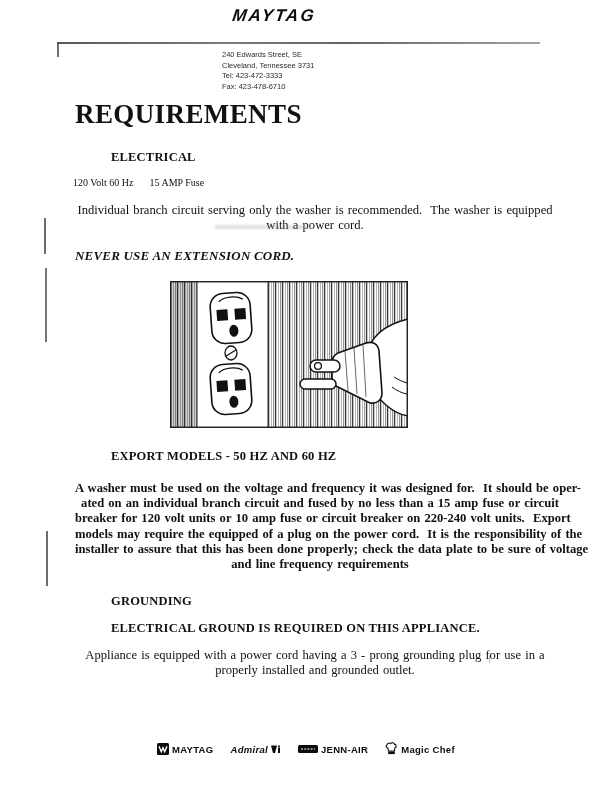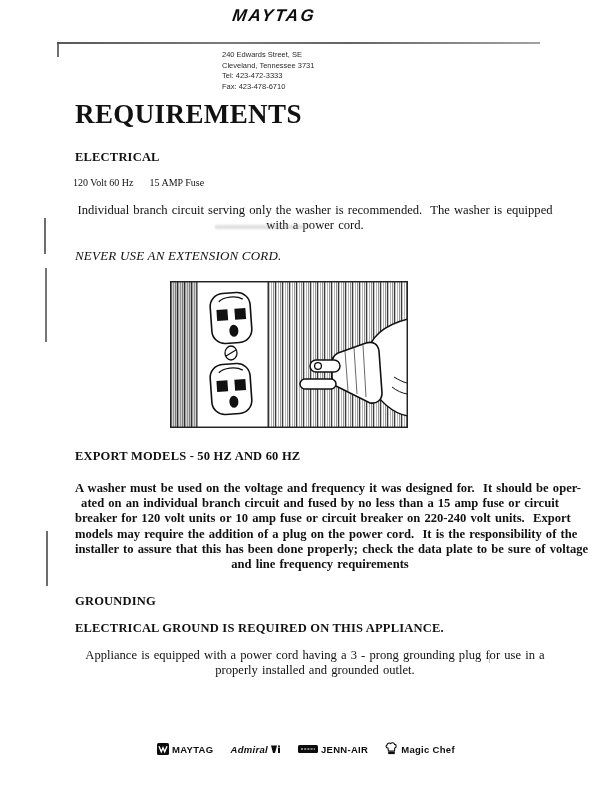--- a/index.html
+++ b/index.html
@@ -19,28 +19,28 @@
   #top-rule{left:57px;top:42px;width:483px;height:2px;
     background:linear-gradient(to right,#2f2f2f,#5a5a5a 35%,#3d3d3d 60%,#6e6e6e 85%,#8a8a8a);
     opacity:.8;}
   #top-rule-tick{left:57px;top:42px;width:2px;height:15px;background:#4d4d4d;opacity:.8;}
   #address{
     left:222px;top:50px;
     font-family:"Liberation Sans", sans-serif;font-size:7.5px;line-height:10.5px;color:#2b2b2b;
   }
   
   #page-title{left:75px;top:99px;font-size:27px;font-weight:700;letter-spacing:.4px;}
-  .h2{font-size:12.5px;font-weight:700;letter-spacing:.2px;}
+  .h2{font-size:12.5px;font-weight:700;letter-spacing:.2px;margin-left:36px;}
   #h-electrical{left:75px;top:150px;}
   #spec-line{left:73px;top:177px;font-size:10px;}
   #spec-line .gap{display:inline-block;width:16px;}
   .para{font-size:12.6px;line-height:15.2px;word-spacing:1px;text-align:center;}
   .line{white-space:pre;}
   #para-circuit{left:75px;top:203px;width:480px;}
-  #warning{left:75px;top:248px;font-size:13px;font-weight:400;font-style:italic;letter-spacing:.2px;}
+  #warning{left:75px;top:248px;font-size:13px;font-weight:700;font-style:italic;letter-spacing:.2px;}
   #h-export{left:75px;top:449px;}
   #para-export{left:75px;top:481px;width:490px;font-weight:bold;}
   #h-grounding{left:75px;top:594px;}
   #h-ground-req{left:75px;top:621px;}
   #para-ground{left:75px;top:648px;width:480px;}
   
   #figure{left:170px;top:281px;width:238px;height:147px;}
   
   #footer{
     left:0;top:742px;width:612px;display:flex;justify-content:center;
@@ -152,21 +152,21 @@
       <rect x="0.7" y="0.7" width="236.6" height="145.6" fill="none" stroke="#222" stroke-width="1.5"></rect>
     </svg>
   </div>
 
   <div id="h-export" class="abs h2">EXPORT MODELS - 50 HZ AND 60 HZ</div>
 
   <div id="para-export" class="abs para">
     <div class="line">A washer must be used on the voltage and frequency it was designed for.  It should be oper-</div>
     <div class="line">ated on an individual branch circuit and fused by no less than a 15 amp fuse or circuit</div>
     <div class="line">breaker for 120 volt units or 10 amp fuse or circuit breaker on 220-240 volt units.  Export</div>
-    <div class="line">models may require the addition of a plug on the power cord.  It is the responsibility of the</div>
+    <div class="line">models may require the equipped of a plug on the power cord.  It is the responsibility of the</div>
     <div class="line">installer to assure that this has been done properly; check the data plate to be sure of voltage</div>
     <div class="line">and line frequency requirements</div>
   </div>
 
   <div id="h-grounding" class="abs h2">GROUNDING</div>
   <div id="h-ground-req" class="abs h2">ELECTRICAL GROUND IS REQUIRED ON THIS APPLIANCE.</div>
 
   <div id="para-ground" class="abs para">
     <div class="line">Appliance is equipped with a power cord having a 3 - prong grounding plug for use in a</div>
     <div class="line">properly installed and grounded outlet.</div>

